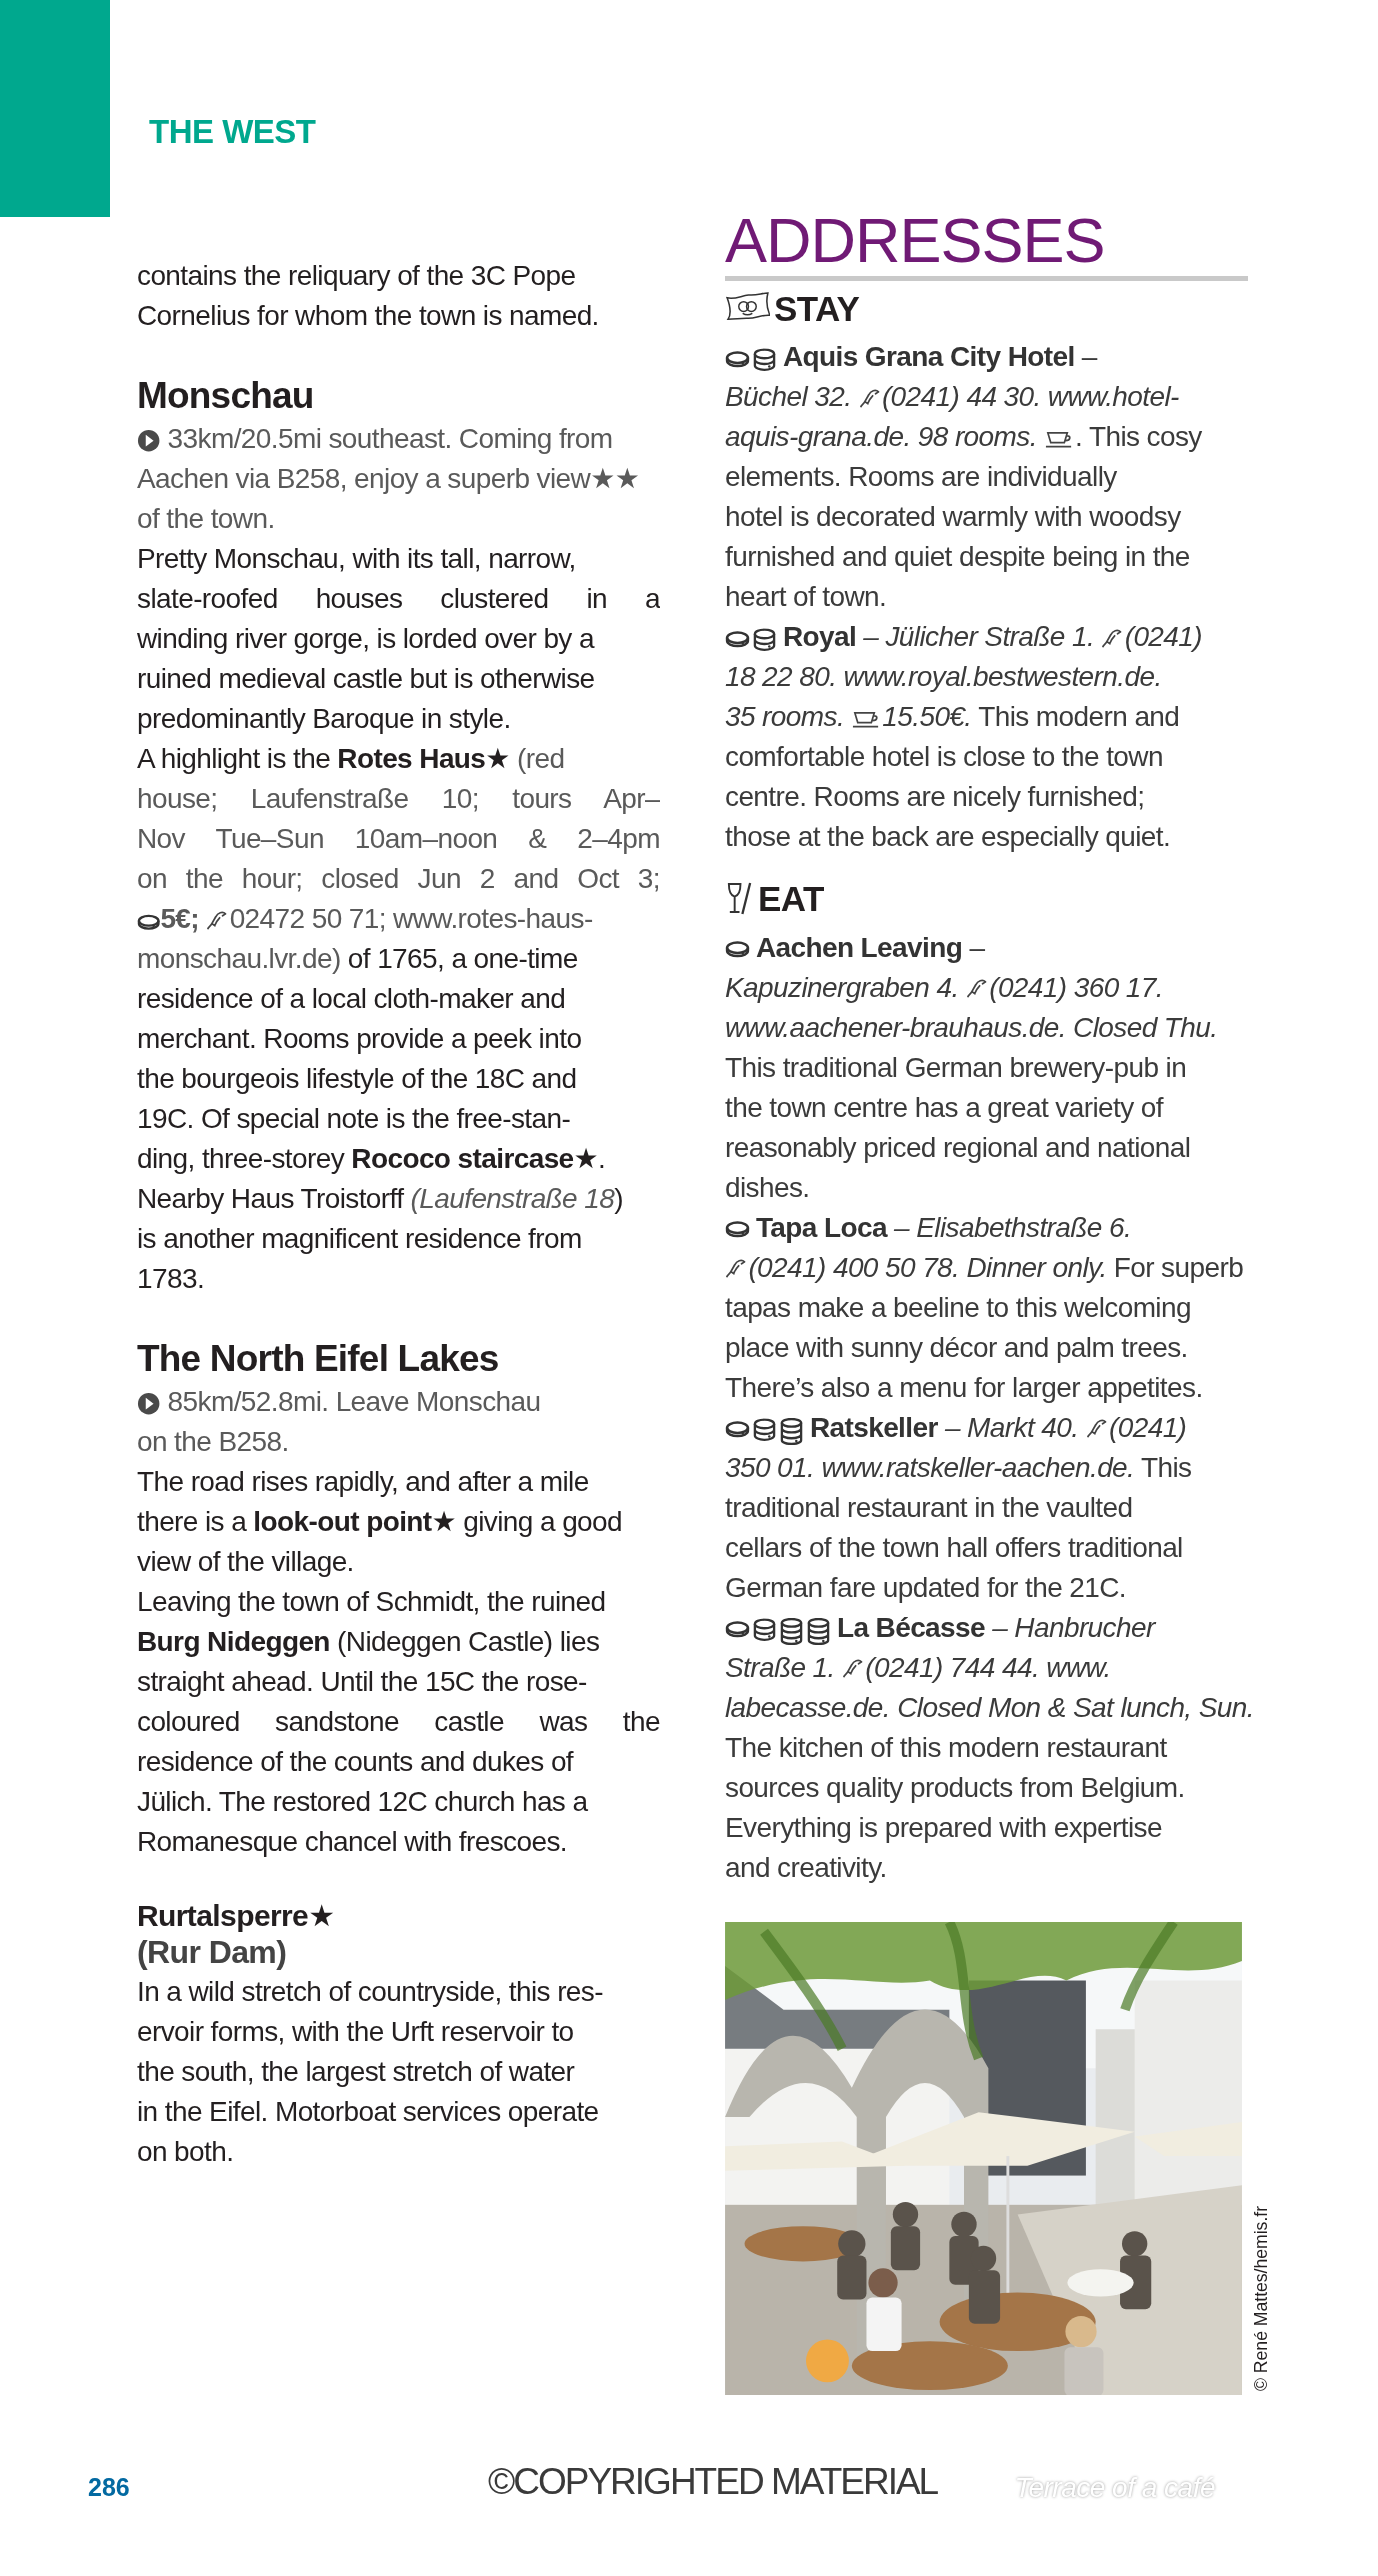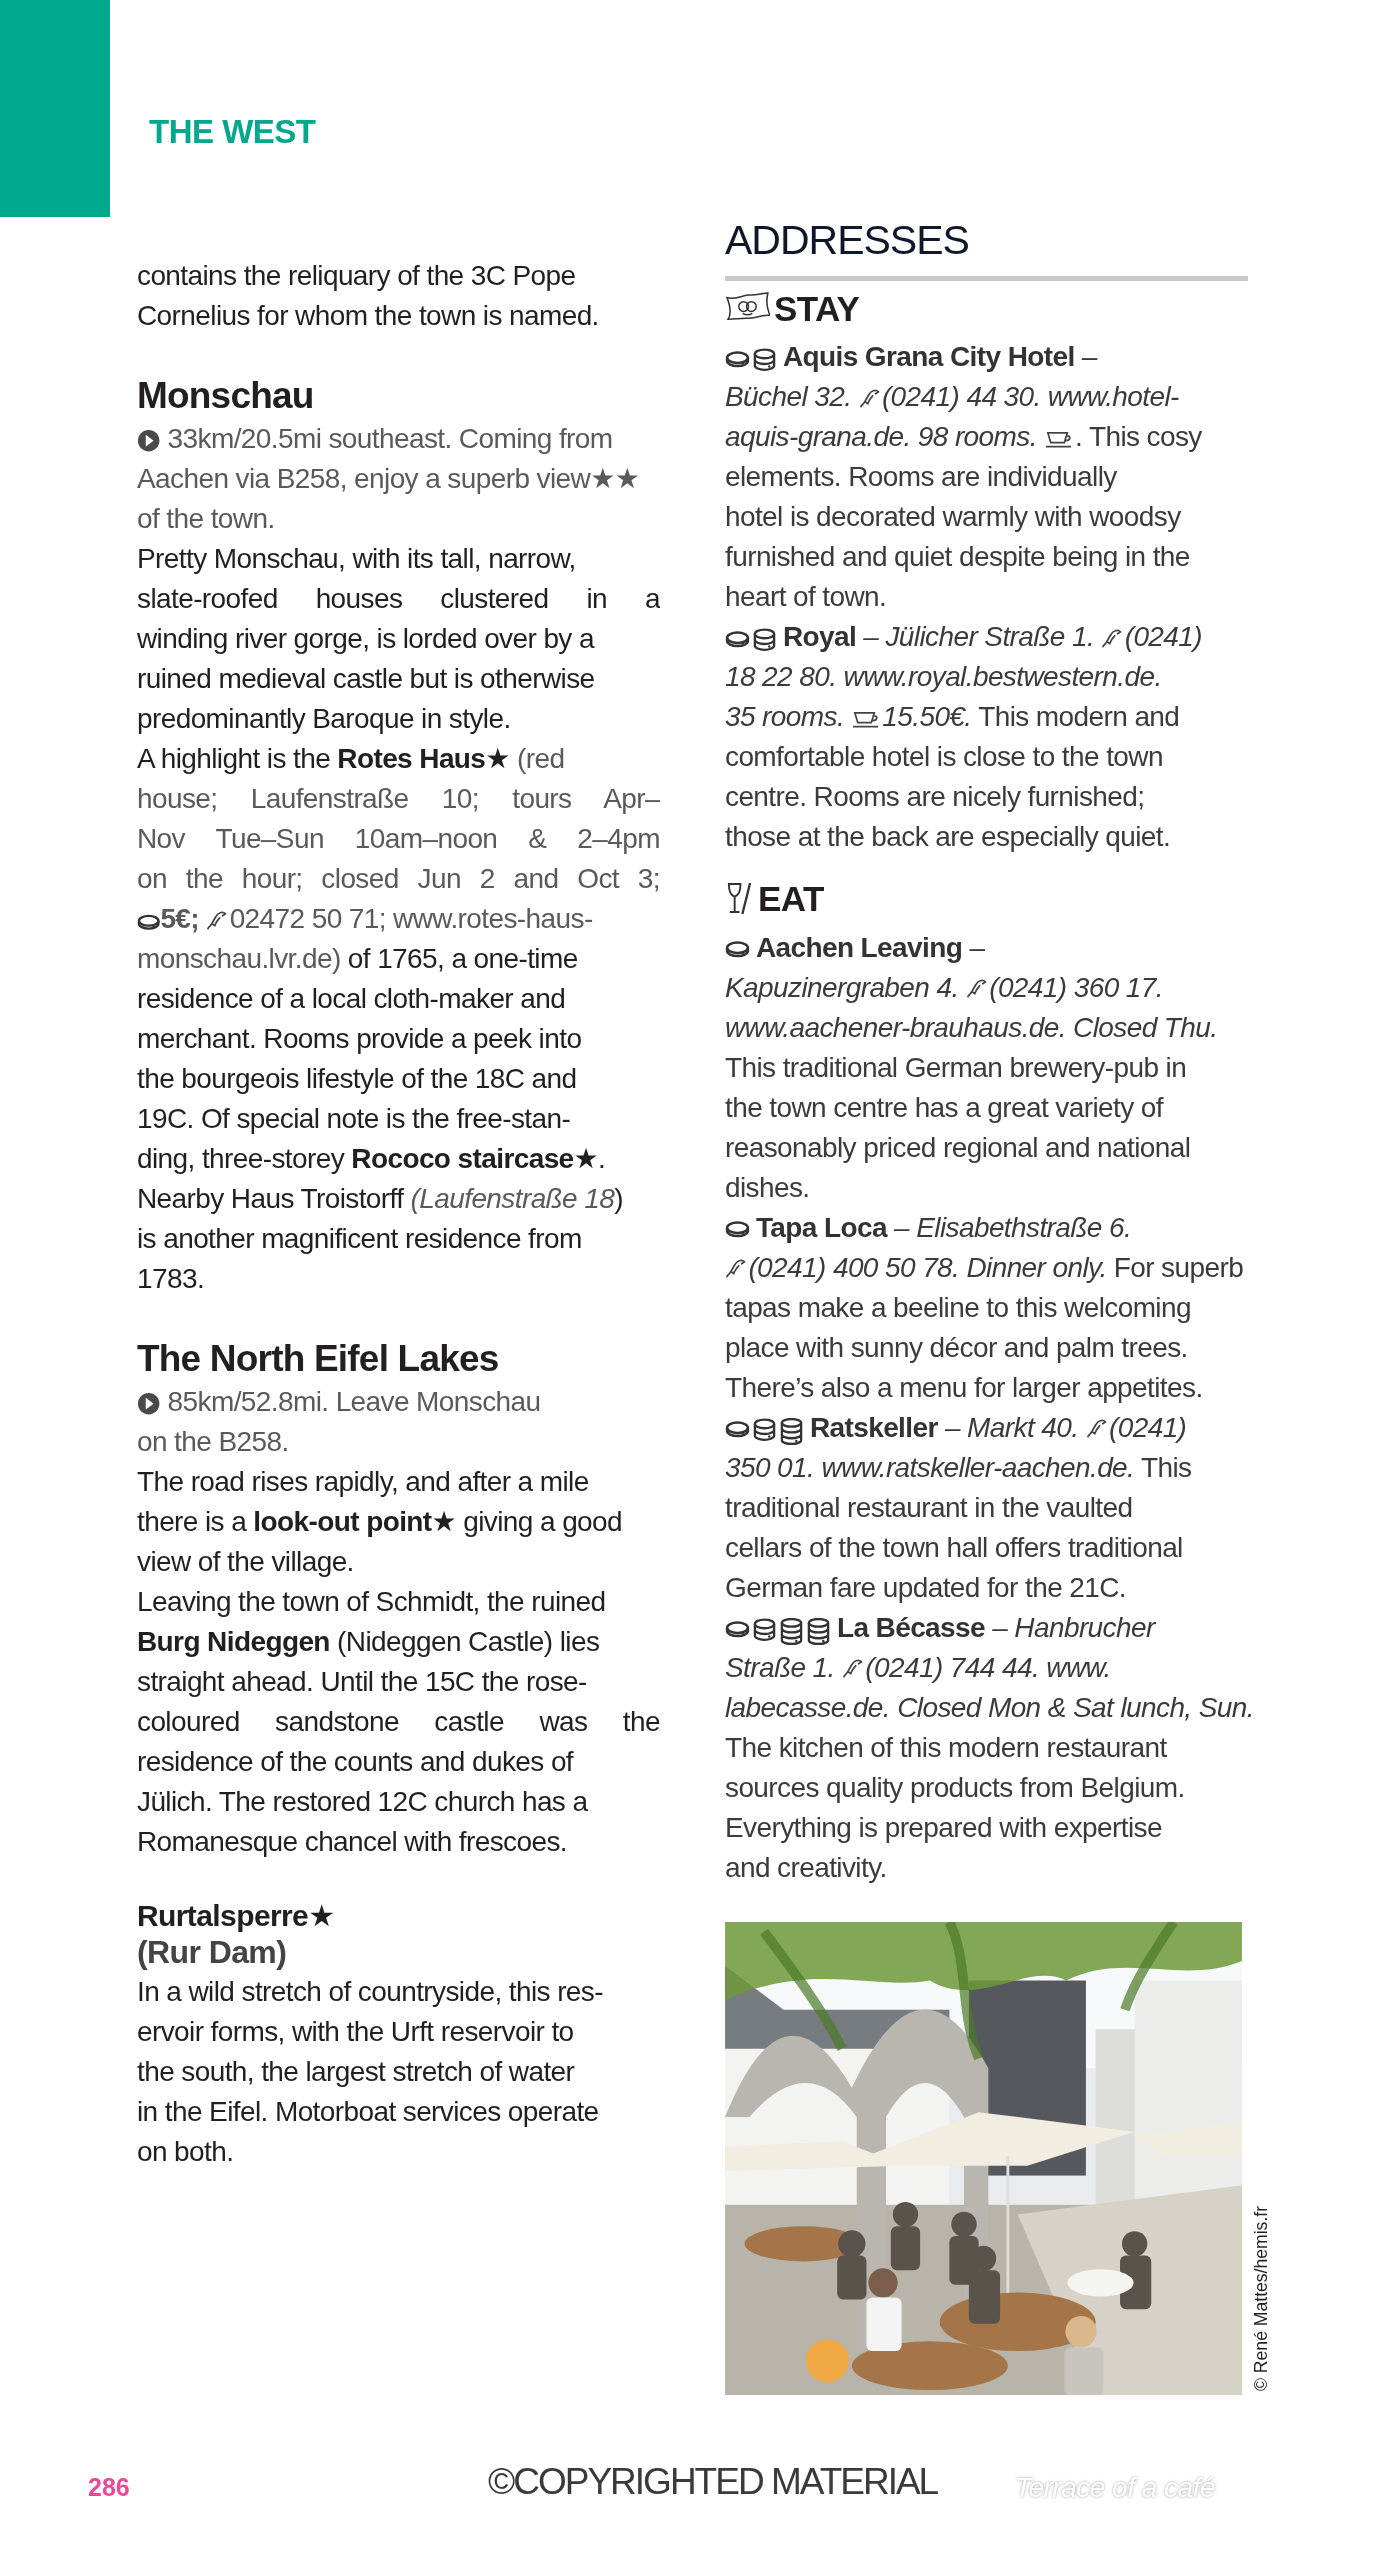--- a/index.html
+++ b/index.html
@@ -13,35 +13,35 @@
   .col-right { left:725px; top:213px; width:523px; }
   .line { display:block; white-space:nowrap; font-size:28px; line-height:40px; letter-spacing:-0.6px; height:40px; }
   .just { text-align:justify; text-align-last:justify; white-space:normal; overflow:hidden; }
   .grey { color:#5a5a5a; }
   .b { font-weight:bold;text-align:right; }
   .i { font-style:italic; }
   h2.place { margin:0; font-size:37px; line-height:47px; font-weight:bold; letter-spacing:-0.8px; color:#231f20; }
   h3.place { margin:0; font-size:30px; line-height:35px; font-weight:bold; letter-spacing:-0.6px; color:#231f20; }
   h3.sub { margin:0; font-size:32px; line-height:39px; font-weight:bold; color:#444; letter-spacing:-0.6px; }
   .gap-l { height:36px; }
-  .addr-title { font-size:41px; line-height:55px; font-weight:normal; color:#0f172a; letter-spacing:-1px; margin:0; }
+  .addr-title { font-size:63px; line-height:55px; font-weight:normal; color:#701a75; letter-spacing:-1px; margin:0; }
   .rule { height:4.9px; background:#c9c9c9; margin-top:7.8px; margin-bottom:3.9px; }
   .cat { font-size:35px; font-weight:bold; line-height:47px; letter-spacing:-0.5px; display:flex; align-items:center; gap:3.9px; margin-bottom:5.9px; }
   .entry .line { color:#3b3b3b; }
   .entry .name { color:#333; font-weight:bold; }
   .coins { display:inline-flex; gap:2px; vertical-align:-2.9px; margin-right:5.9px; }
   .coins svg { display:block; }
   .ico { display:inline-block; vertical-align:-3.9px; }
   .photo { position:absolute; left:725px; top:1922px; width:517px; height:596px; overflow:hidden; }
   .photo svg { display:block; }
   .caption { position:absolute; right:27px; bottom:13.7px; color:#fff; font-style:italic; font-size:28px; letter-spacing:-0.5px;
              text-shadow:0 0 2.9px rgba(0,0,0,0.4); }
   .credit { position:absolute; left:1251px; top:2391px; transform-origin:0 0; transform:rotate(-90deg);
             font-size:17.6px; color:#231f20; white-space:nowrap; }
-  .page-num { position:absolute; left:88px; top:2473px; font-size:25px; font-weight:bold; color:#ec4899; }
+  .page-num { position:absolute; left:88px; top:2473px; font-size:25px; font-weight:bold; color:#0369a1; }
   .copyright { position:absolute; left:488px; top:2461px; font-size:37px; color:#3a3a3a; letter-spacing:-2px; white-space:nowrap; }
 </style>
 </head>
 <body>
 
 <svg width="0" height="0" style="position:absolute">
   <defs>
     <symbol id="coin1" viewBox="0 0 24 20">
         <ellipse cx="12" cy="9" rx="10" ry="5" fill="none" stroke="#333" stroke-width="2.4"></ellipse>
         <path d="M2 9 v3 a10 5 0 0 0 20 0 v-3" fill="none" stroke="#333" stroke-width="2.4"></path>

